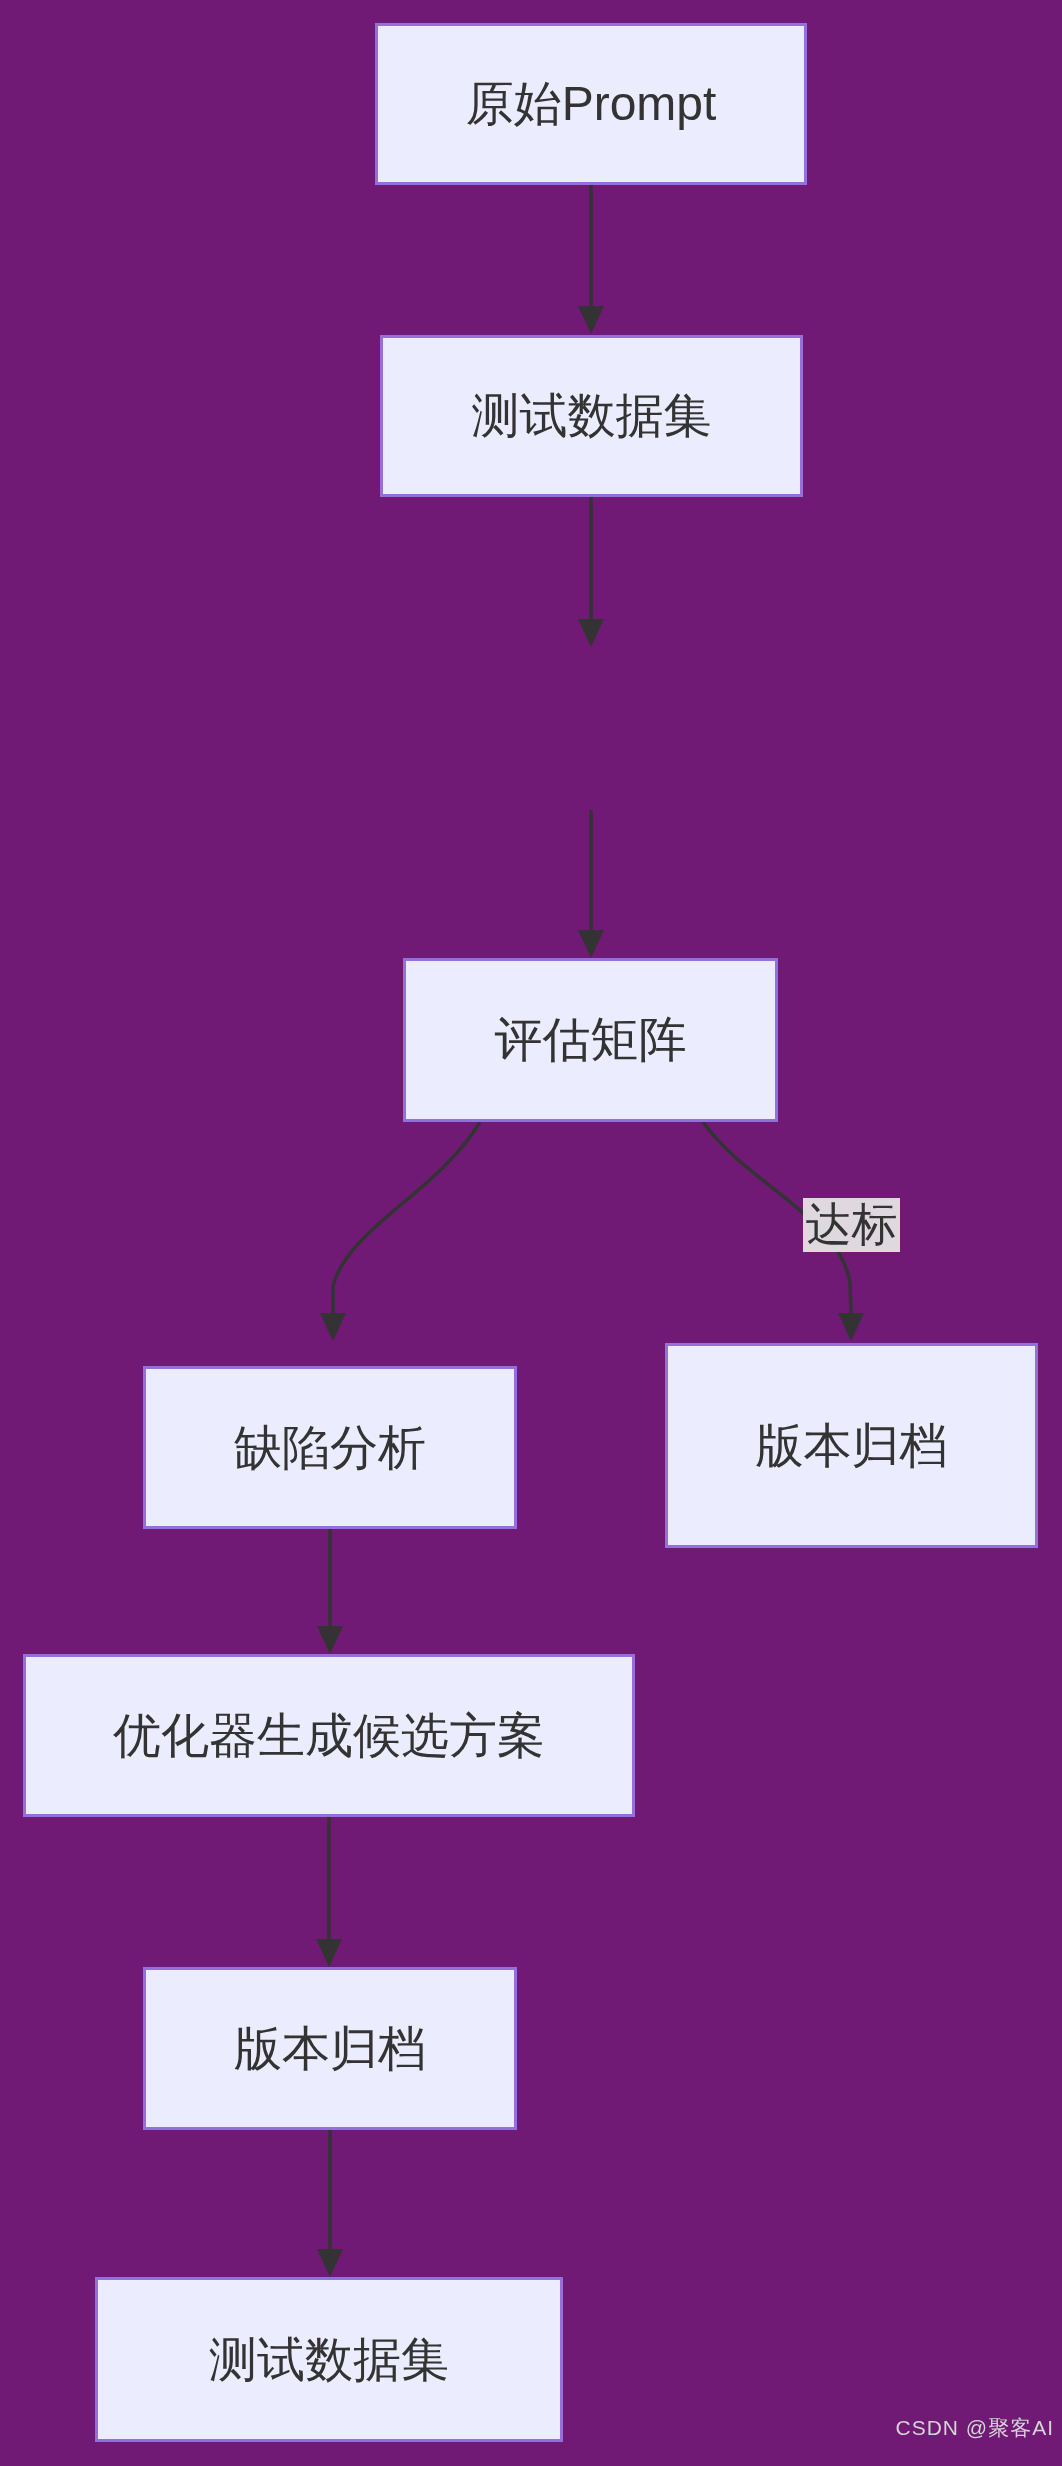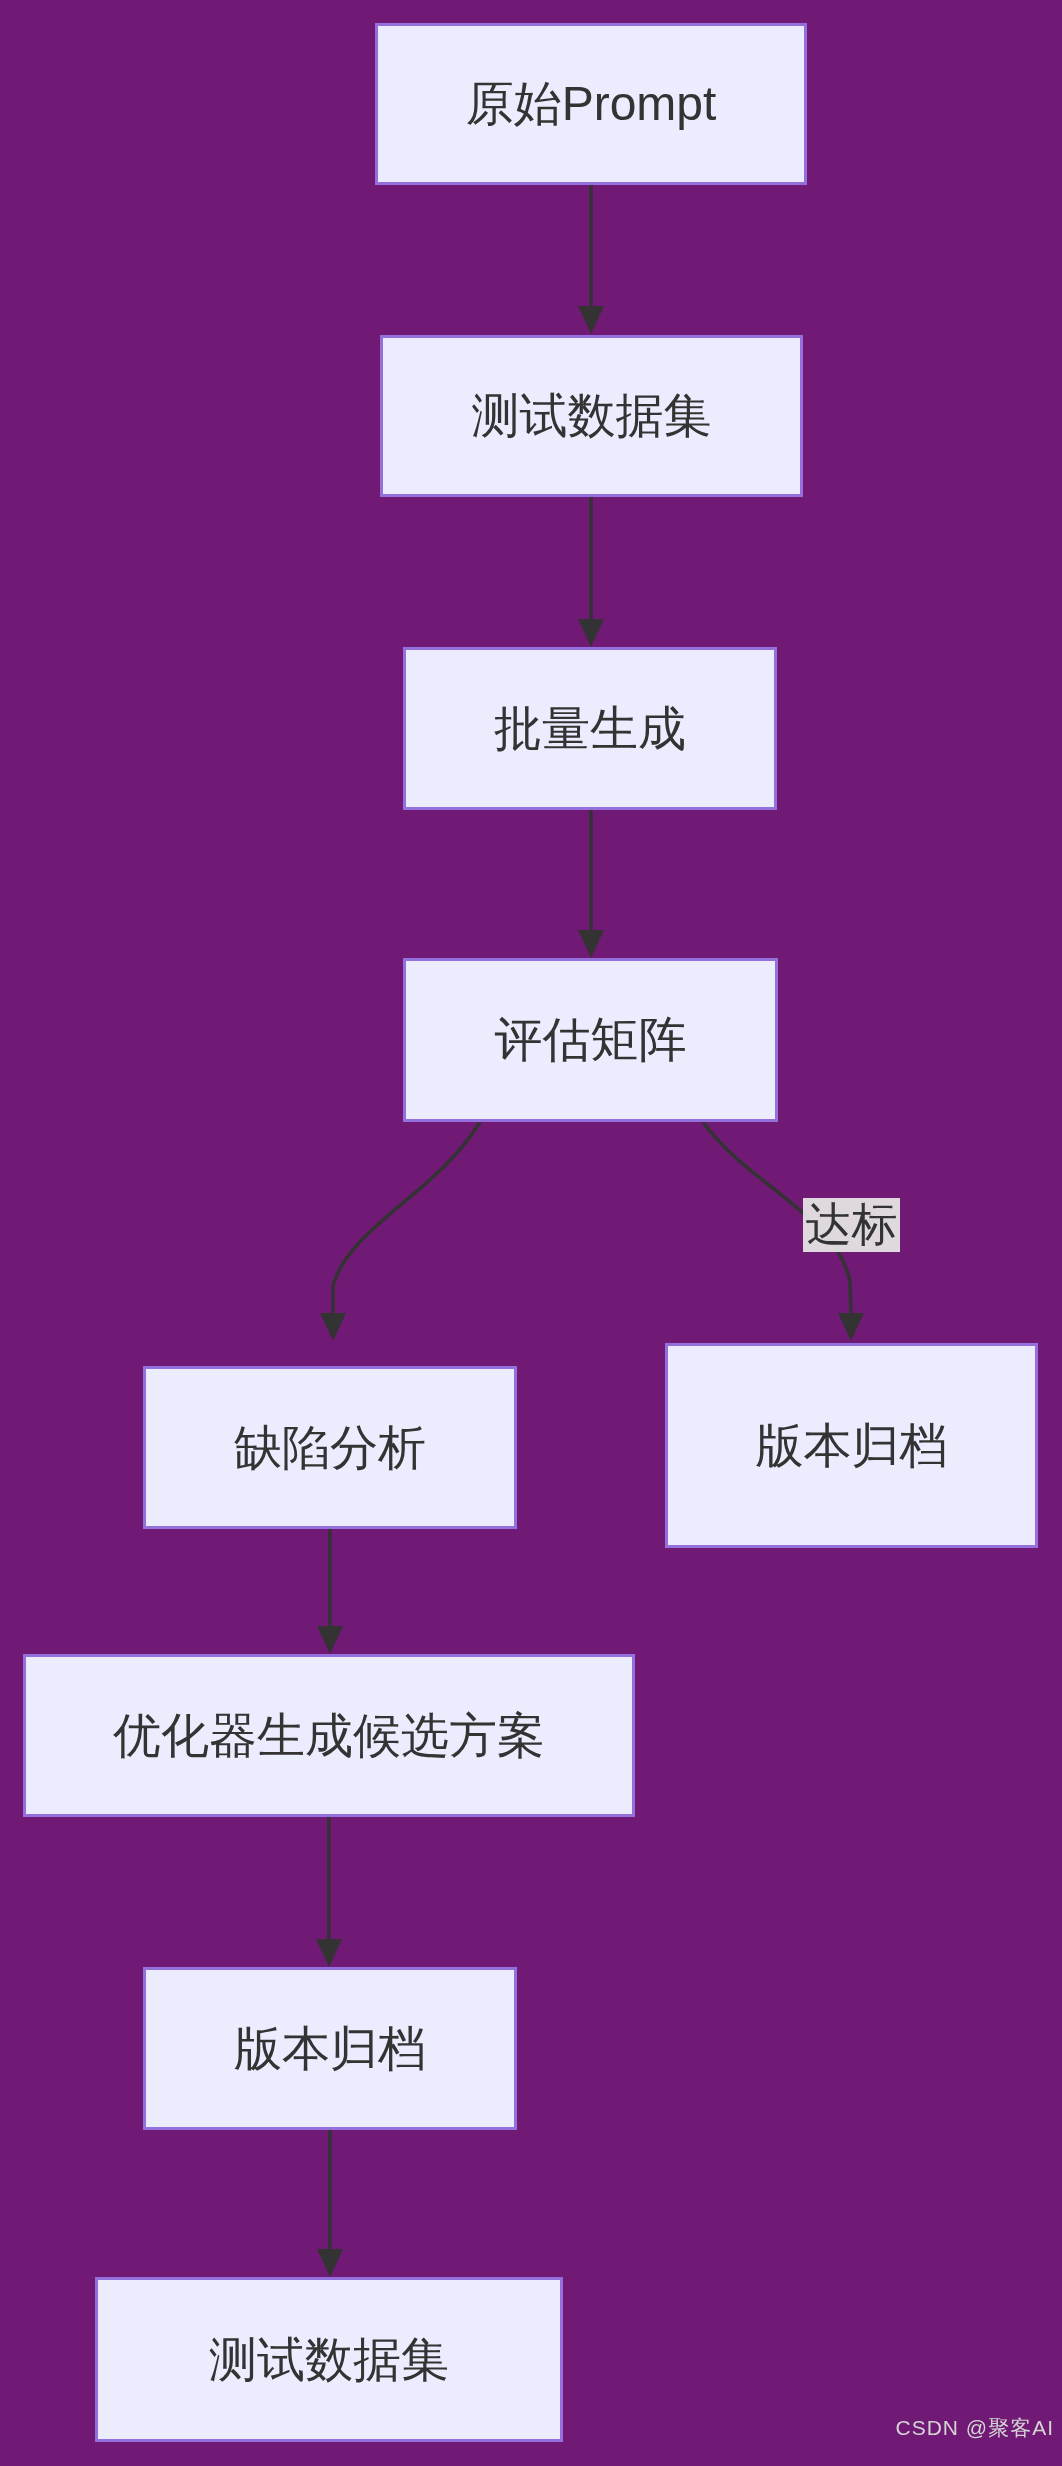--- a/index.html
+++ b/index.html
@@ -90,21 +90,20 @@
       <polygon points="333,1341 320,1313 346,1313"></polygon>
       <polygon points="851,1341 838,1313 864,1313"></polygon>
       <polygon points="330,1654 317,1626 343,1626"></polygon>
       <polygon points="329,1967 316,1939 342,1939"></polygon>
       <polygon points="330,2277 317,2249 343,2249"></polygon>
     </g>
   </svg>
 
   <div class="node node-a">原始Prompt</div>
   <div class="node node-b">测试数据集</div>
-  <div class="node node-c">批量生成</div>
   <div class="node node-d">评估矩阵</div>
   <div class="node node-e">缺陷分析</div>
   <div class="node node-f">版本归档</div>
   <div class="node node-g">优化器生成候选方案</div>
   <div class="node node-h">版本归档</div>
   <div class="node node-i">测试数据集</div>
 
   <div class="edge-label">达标</div>
 
   <div class="watermark">CSDN @聚客AI</div>

